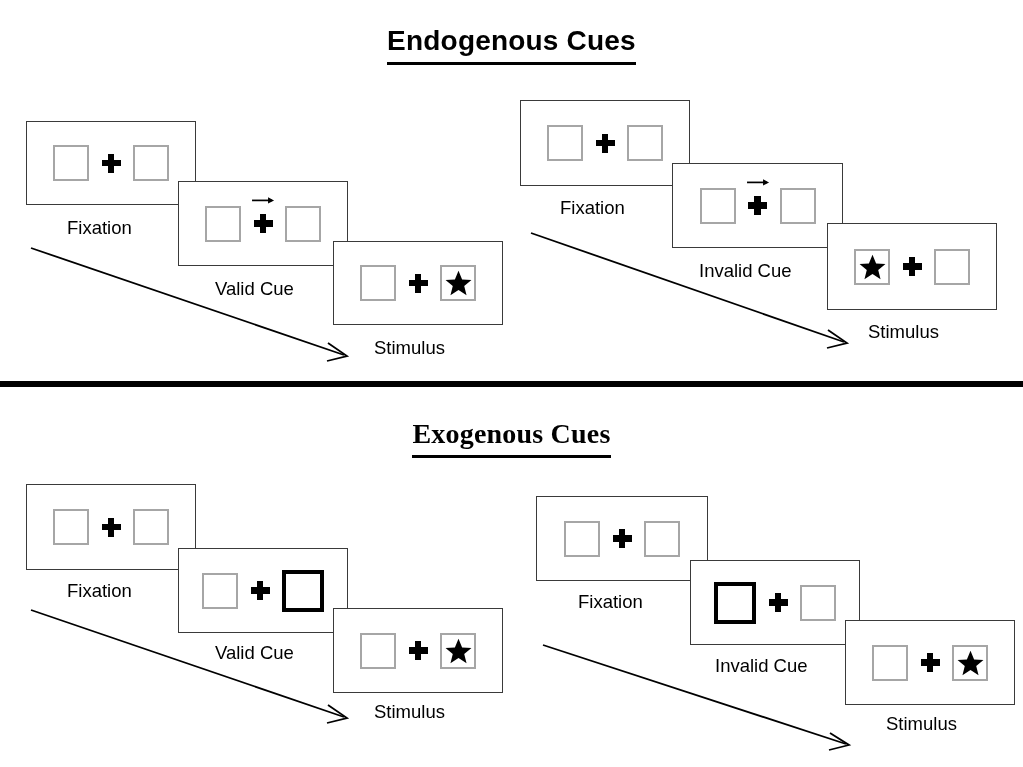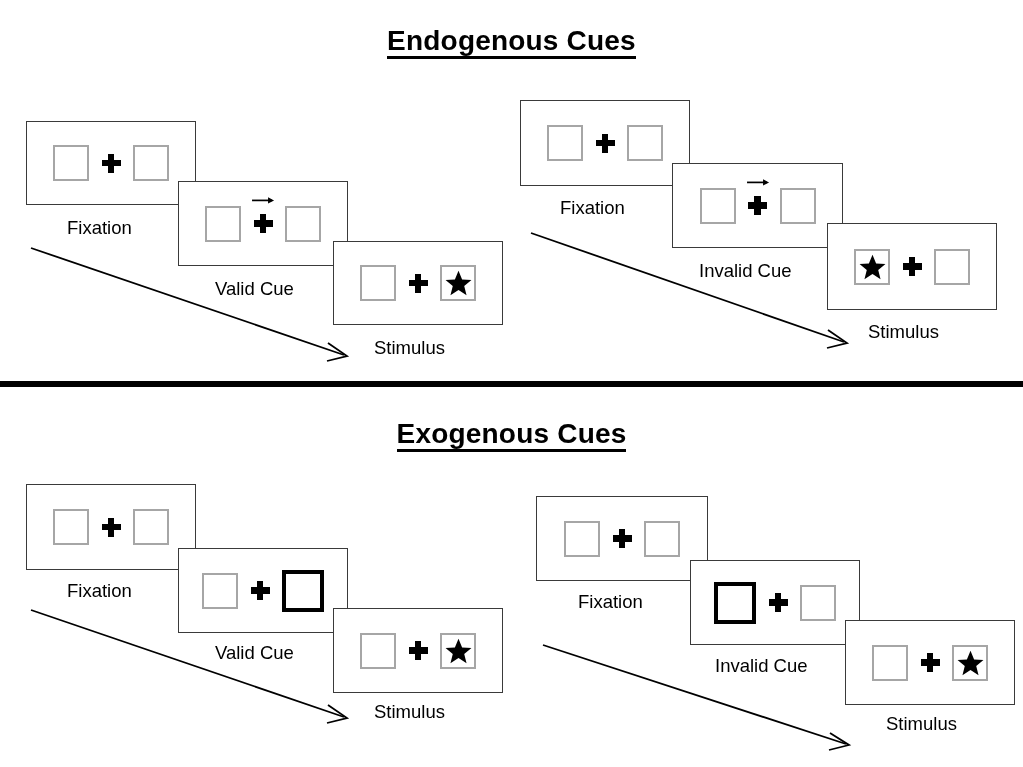--- a/index.html
+++ b/index.html
@@ -19,24 +19,24 @@
   .section-title {
     position: absolute;
     width: 100%;
     text-align: center;
     font-size: 28px;
     font-weight: bold;
     letter-spacing: 0.2px;
   }
   .section-title span {
     border-bottom: 3px solid #000;
-    padding-bottom: 0;
+    padding-bottom: 6px;
   }
   #title-endogenous { top: 25px; left: 0; }
-  #title-exogenous  { top: 418px; left: 0; }
+  #title-exogenous  { top: 418px; left: 0; font-family: Liberation Serif, serif; }
 
   .divider {
     position: absolute;
     left: 0;
     width: 1023px;
     height: 6px;
     background: #000000;
     top: 381px;
   }
 

